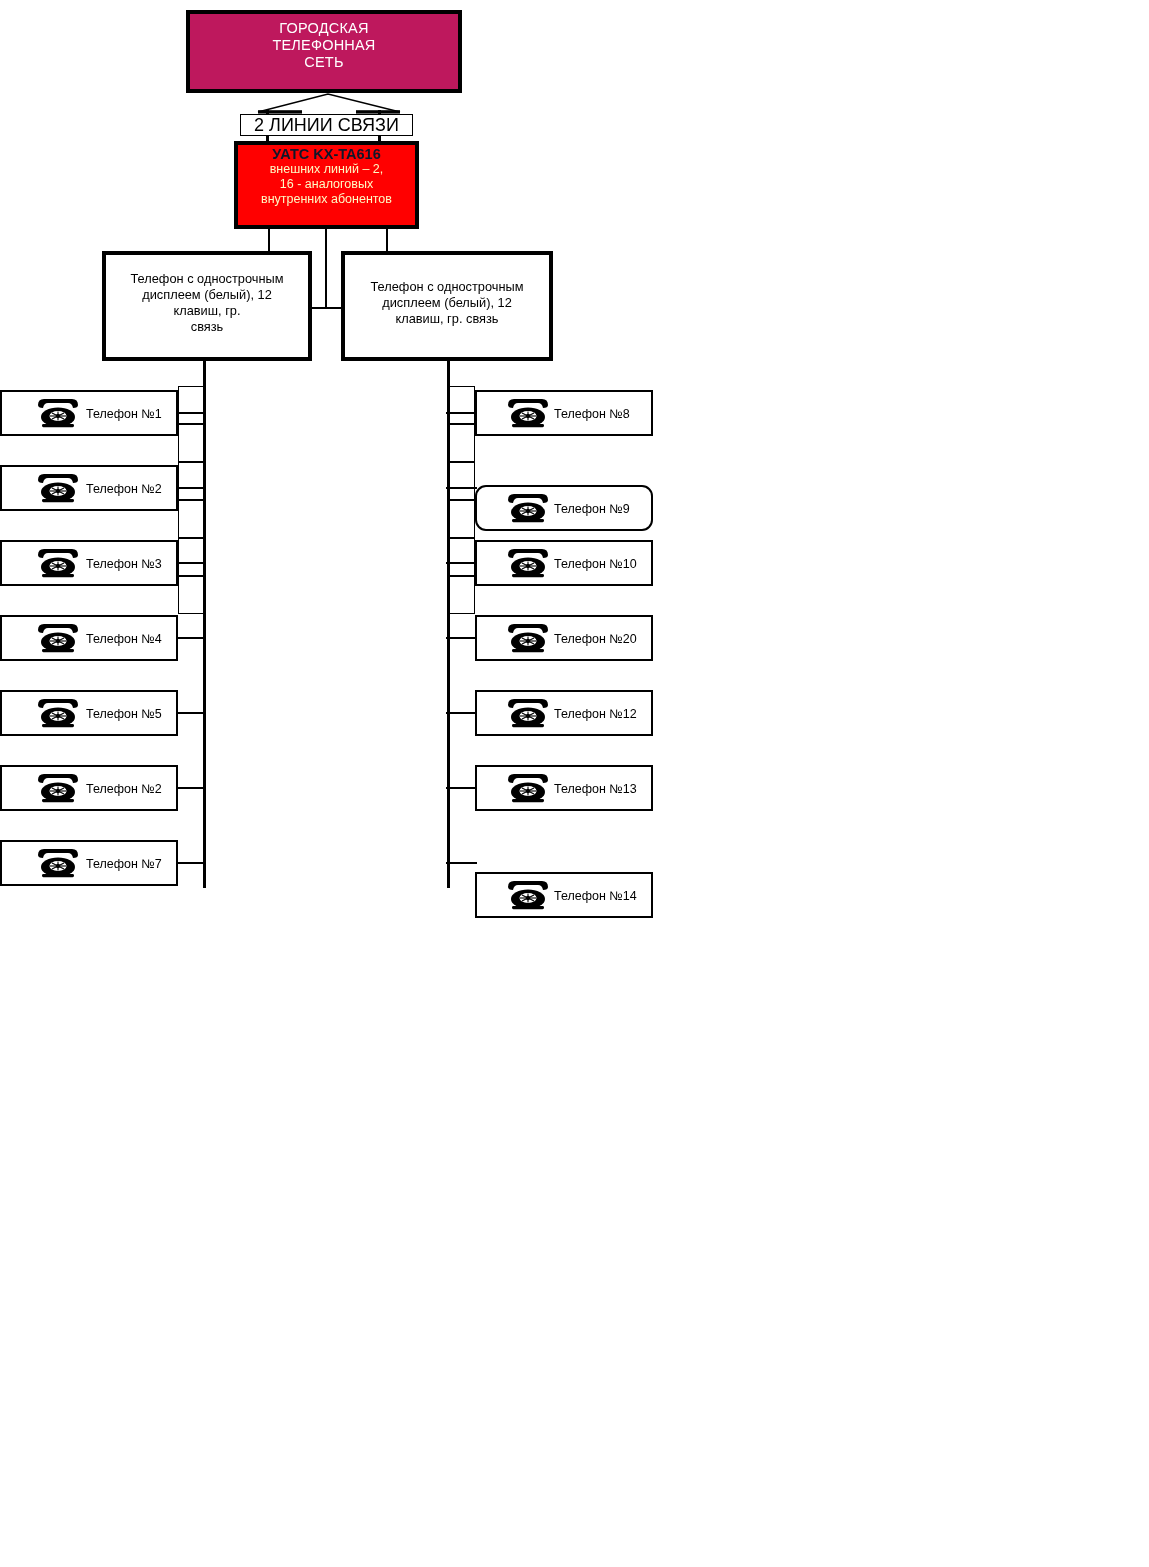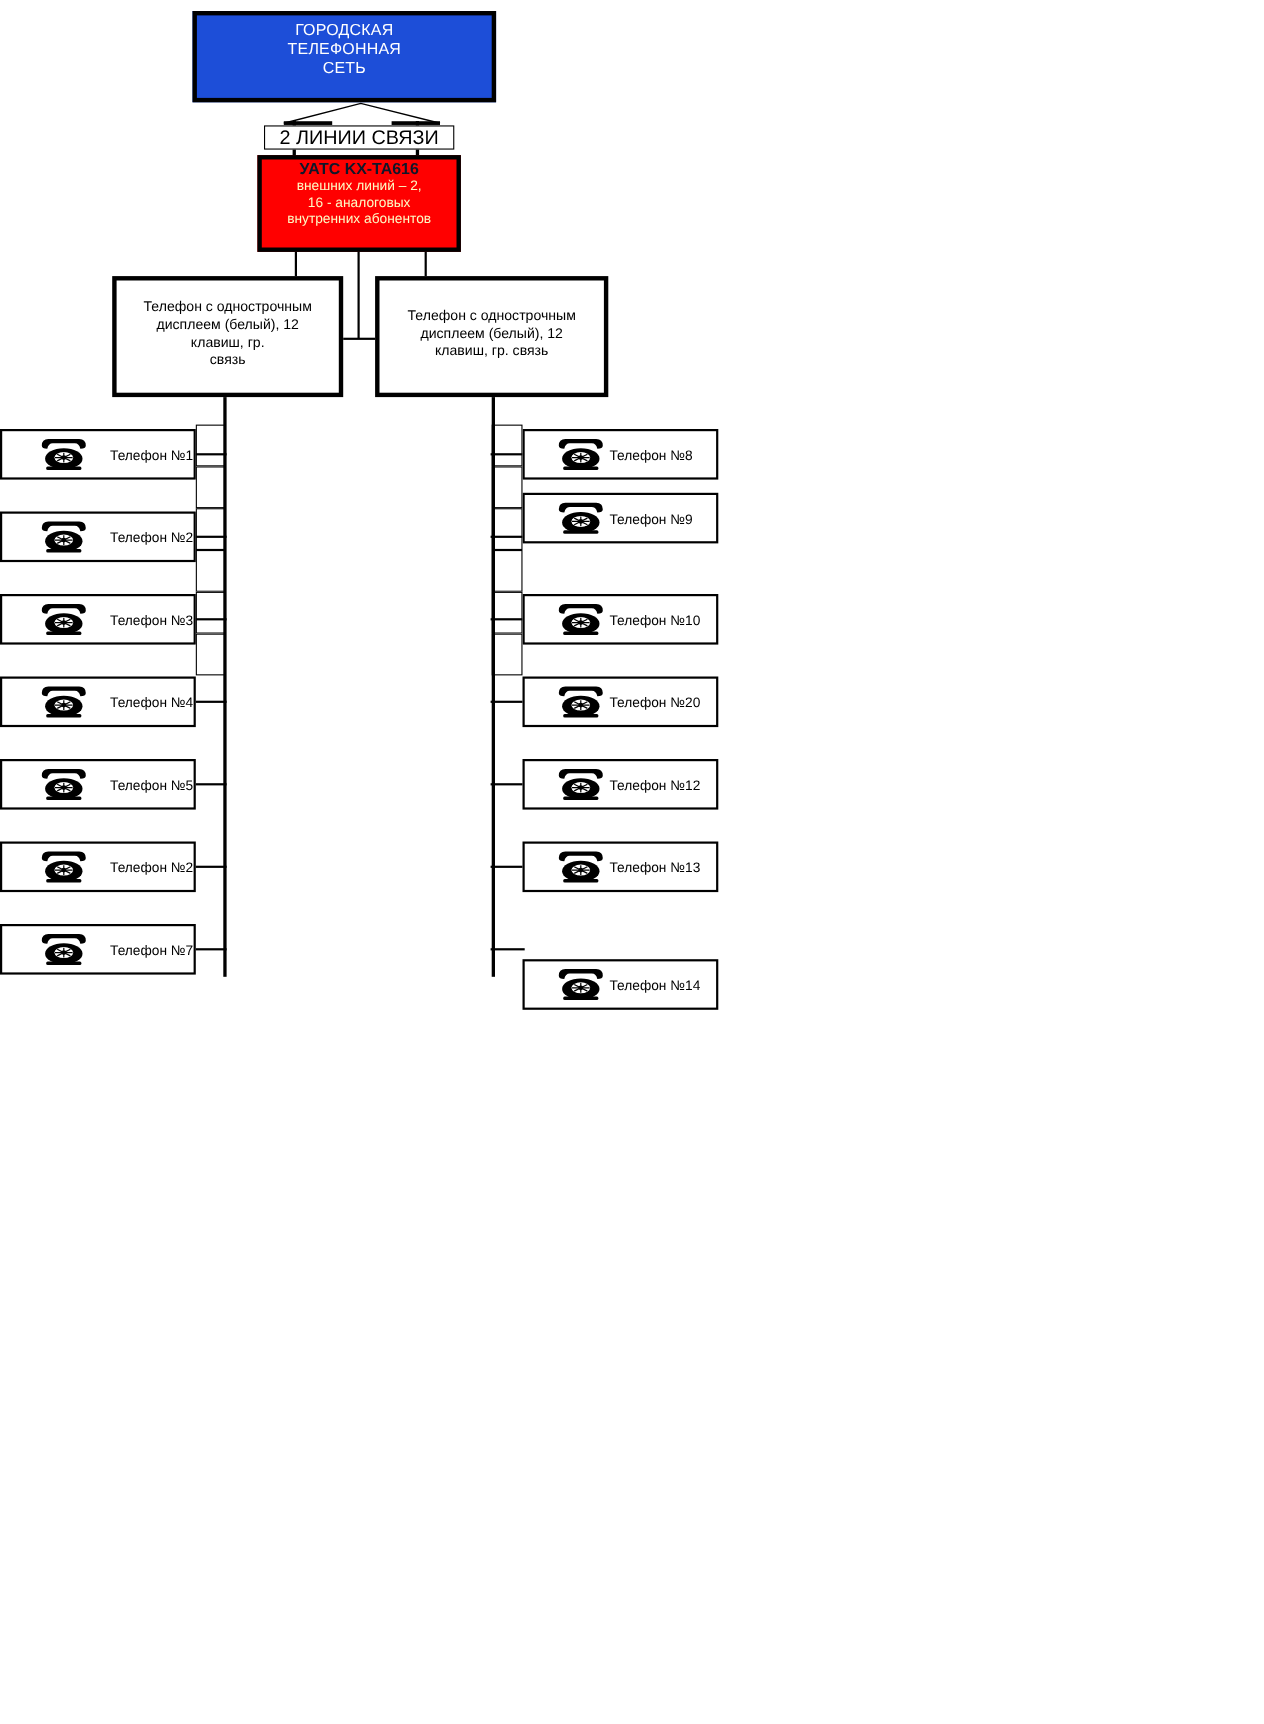--- a/index.html
+++ b/index.html
@@ -17,25 +17,25 @@
   .canvas {
     position: absolute;
     left: 0; top: 0;
     width: 1149px;
     height: 1567px;
   }
 
   
   #city-network-box {
     position: absolute;
-    left: 175px;
+    left: 186px;
     top: 10px;
     width: 276px;
     height: 83px;
-    background: #1d4ed8;
+    background: #be185d;
     border: 4px solid #000000;
     box-sizing: border-box;
     display: flex;
     align-items: flex-start;
     justify-content: center;
     padding-top: 6px;
   }
   #city-network-box .lines {
     color: #ffffff;
     font-size: 14.5px;
@@ -133,21 +133,21 @@
   .phone-box .ph-icon {
     position: absolute;
     left: 30px;
     top: 50%;
     transform: translateY(-50%);
     width: 52px;
     height: 32px;
   }
   .phone-box .ph-label {
     position: absolute;
-    left: 98px;
+    left: 84px;
     top: 50%;
     transform: translateY(-42%);
     font-size: 12.5px;
     color: #000000;
     white-space: nowrap;
   }
   .phone-left  { left: 0px;   width: 178px; height: 46px; }
   .phone-right { left: 475px; width: 178px; height: 46px; }
   .phone-right .ph-icon  { left: 25px; }
   .phone-right .ph-label { left: 77px; }
@@ -395,21 +395,21 @@
         <line x1="20" y1="22" x2="32" y2="16"></line>
         <line x1="18" y1="19" x2="34" y2="19"></line>
       </g>
       <circle cx="26" cy="19" r="2.2" fill="#000000"></circle>
       <path d="M6 8 Q6 2 12 2 L40 2 Q46 2 46 8 Q46 11 41 11 Q40 6 36 6 L16 6 Q12 6 11 11 Q6 11 6 8 Z" fill="#000000"></path>
       <rect x="10" y="27" width="32" height="3.2" rx="1.4" fill="#000000"></rect>
     </svg>
     <span class="ph-label">Телефон №8</span>
   </div>
 
-  <div class="phone-box phone-right" style="top:448px;">
+  <div class="phone-box phone-right" style="top:485px;border-radius:11px;">
     <svg class="ph-icon" viewBox="0 0 52 32">
       <ellipse cx="26" cy="20" rx="17" ry="9.5" fill="#000000"></ellipse>
       <ellipse cx="26" cy="19" rx="8.5" ry="5" fill="#ffffff"></ellipse>
       <g stroke="#000000" stroke-width="1.1">
         <line x1="26" y1="14.5" x2="26" y2="23.5"></line>
         <line x1="20" y1="16" x2="32" y2="22"></line>
         <line x1="20" y1="22" x2="32" y2="16"></line>
         <line x1="18" y1="19" x2="34" y2="19"></line>
       </g>
       <circle cx="26" cy="19" r="2.2" fill="#000000"></circle>

